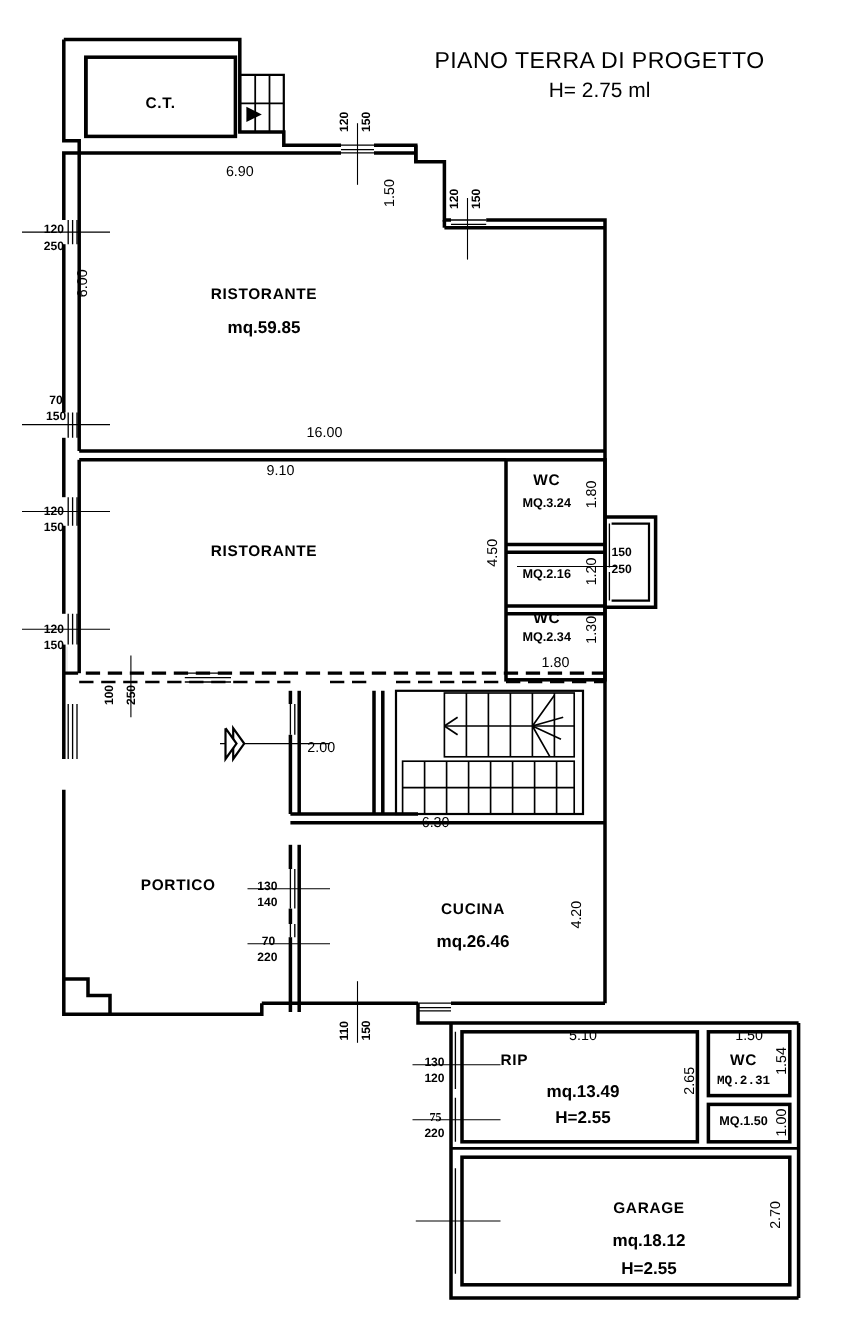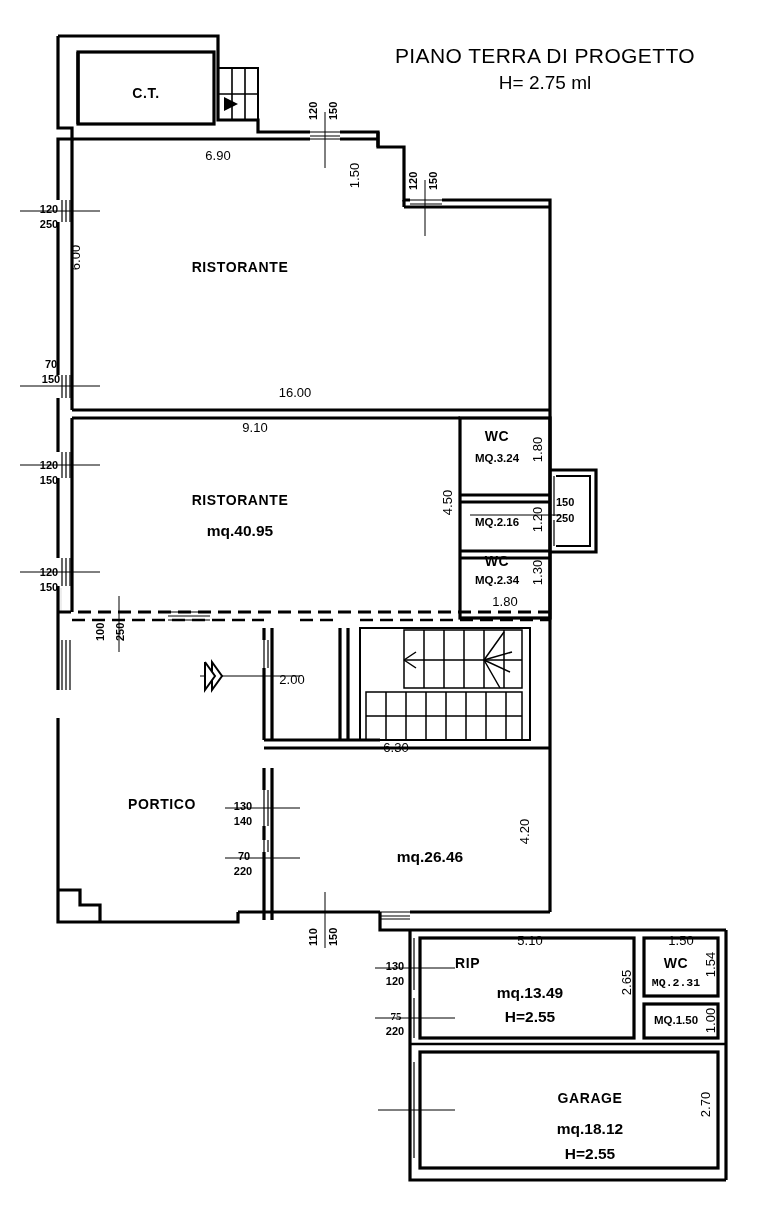--- a/index.html
+++ b/index.html
@@ -150,34 +150,35 @@
 <div class="wm"></div>
 
 <div style="position:absolute;inset:0;">
 
   <div style="position:absolute;left:380px;top:44px;width:330px;text-align:center;" class="ttl">PIANO TERRA DI PROGETTO</div>
   <div style="position:absolute;left:380px;top:72px;width:330px;text-align:center;" class="ttl2">H= 2.75 ml</div>
 
   <div style="position:absolute;left:98px;top:85px;width:96px;text-align:center;" class="rm">C.T.</div>
 
   <div style="position:absolute;left:120px;top:259px;width:240px;text-align:center;" class="rm">RISTORANTE</div>
+  <div style="position:absolute;left:120px;top:290px;width:240px;text-align:center;" class="rmq">mq.59.85</div>
 
   <div style="position:absolute;left:120px;top:492px;width:240px;text-align:center;" class="rm">RISTORANTE</div>
-  <div style="position:absolute;left:120px;top:522px;width:240px;text-align:center;" class="rmq">mq.40.95</div>
 
   <div style="position:absolute;left:462px;top:428px;width:70px;text-align:center;" class="rm">WC</div>
   <div style="position:absolute;left:458px;top:452px;width:78px;text-align:center;" class="sm">MQ.3.24</div>
 
   <div style="position:absolute;left:458px;top:516px;width:78px;text-align:center;" class="sm">MQ.2.16</div>
 
   <div style="position:absolute;left:462px;top:553px;width:70px;text-align:center;" class="rm">WC</div>
   <div style="position:absolute;left:458px;top:574px;width:78px;text-align:center;" class="sm">MQ.2.34</div>
 
   <div style="position:absolute;left:72px;top:796px;width:180px;text-align:center;" class="rm">PORTICO</div>
 
+  <div style="position:absolute;left:330px;top:818px;width:200px;text-align:center;" class="rm">CUCINA</div>
   <div style="position:absolute;left:330px;top:848px;width:200px;text-align:center;" class="rmq">mq.26.46</div>
 
   <div style="position:absolute;left:455px;top:955px;width:150px;" class="rm">RIP</div>
   <div style="position:absolute;left:455px;top:984px;width:150px;text-align:center;" class="rmq">mq.13.49</div>
   <div style="position:absolute;left:455px;top:1008px;width:150px;text-align:center;" class="rmq">H=2.55</div>
 
   <div style="position:absolute;left:646px;top:955px;width:60px;text-align:center;" class="rm">WC</div>
   <div style="position:absolute;left:644px;top:976px;width:64px;text-align:center;font-family:Liberation Mono, monospace;" class="sm">MQ.2.31</div>
 
   <div style="position:absolute;left:644px;top:1014px;width:64px;text-align:center;" class="sm">MQ.1.50</div>

